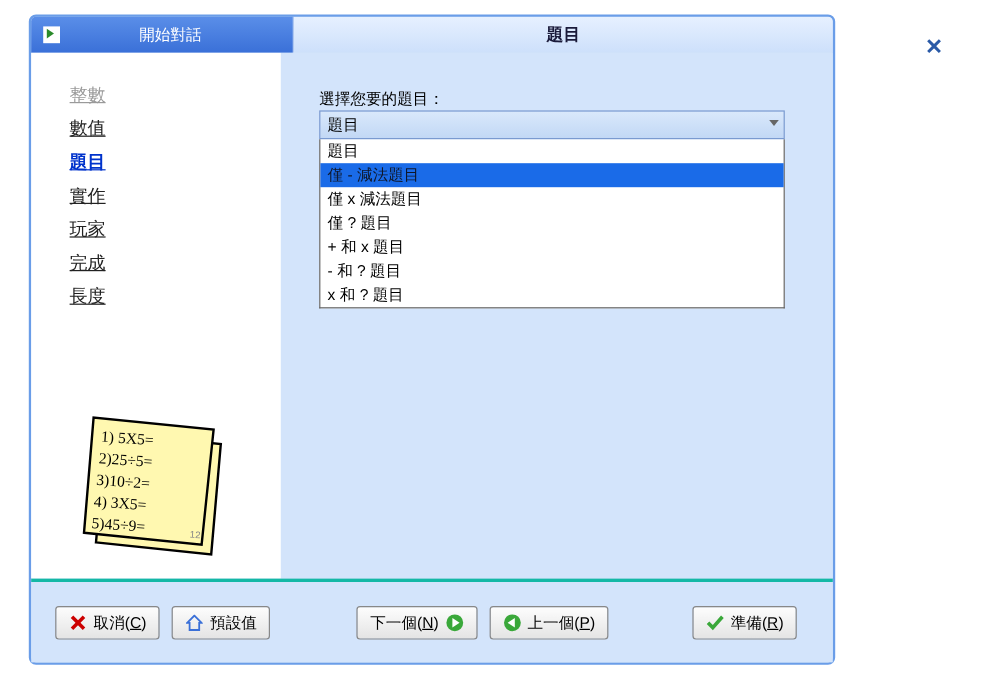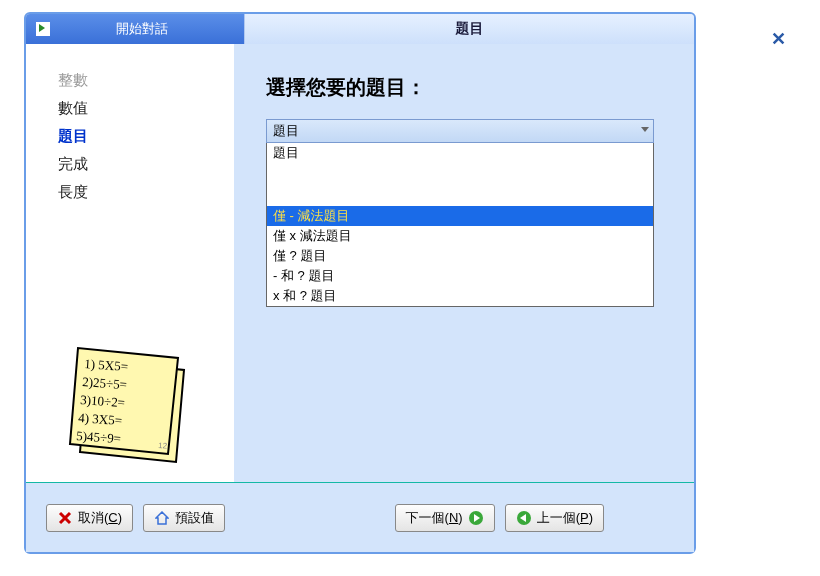--- a/index.html
+++ b/index.html
@@ -82,39 +82,39 @@
   width: 218px;
   background: #fff;
   padding: 22px 0 0 32px;
   position: relative;
 }
 .sidebar-item {
   font-size: 15px;
   line-height: 28px;
   color: #222;
   cursor: pointer;
+  text-decoration: underline;
 }
 .sidebar-item.disabled { color: #9a9a9a; cursor: default; }
 .sidebar-item.active { color: #0033cc; font-weight: bold; }
 .notepad {
   position: absolute;
   left: 26px;
   bottom: 6px;
   width: 160px;
   height: 150px;
 }
 .main {
   flex: 1;
   background: #d3e4fb;
   padding: 30px 40px 0 32px;
 }
 .prompt {
-  font-size: 20px;
-  font-weight: bold;
-  margin-bottom: 18px;
+  font-size: 13px;
+  font-weight: normal;
 }
 .select-box {
   width: 388px;
   height: 24px;
   border: 1px solid #7a9ad0;
   background: linear-gradient(#d9e8fb, #c2d8f5);
   position: relative;
   display: flex;
   align-items: center;
   padding-left: 6px;
@@ -137,26 +137,25 @@
   border-top: none;
 }
 .dropdown-item {
   font-size: 13px;
   line-height: 20px;
   padding: 0 6px;
   cursor: pointer;
 }
 .dropdown-item.hl {
   background: #1a6be8;
-  color: #fde047;
-  margin-top: 43px;
+  color: #0f172a;
 }
 .footer {
   height: 70px;
-  border-top: 1px solid #14b8a6;
+  border-top: 3px solid #14b8a6;
   background: #d3e4fb;
   display: flex;
   align-items: center;
   padding: 0 20px;
 }
 .btn {
   height: 28px;
   border: 1px solid #888;
   background: linear-gradient(#fdfdfd, #e4e4e4);
   border-radius: 3px;
@@ -194,20 +193,22 @@
     </div>
     <div class="header-right">題目</div>
   </div>
 
   <div class="body">
     <div class="sidebar">
       <div id="sidebar-items">
           <div class="sidebar-item disabled">整數</div>
           <div class="sidebar-item">數值</div>
           <div class="sidebar-item active">題目</div>
+          <div class="sidebar-item">實作</div>
+          <div class="sidebar-item">玩家</div>
           <div class="sidebar-item">完成</div>
           <div class="sidebar-item">長度</div>
         </div>
       <div class="notepad">
         <svg width="160" height="150" viewBox="0 0 160 150">
           <polygon points="28,126 124,136 132,44 36,34" fill="#fff8b0" stroke="#000" stroke-width="2"></polygon>
           <polygon points="18,118 116,128 126,32 26,22" fill="#fff8b0" stroke="#000" stroke-width="2"></polygon>
           <text x="32" y="42" font-size="13" font-family="Comic Sans MS, cursive" transform="rotate(4 32 42)">1) 5X5=</text>
           <text x="30" y="60" font-size="13" font-family="Comic Sans MS, cursive" transform="rotate(4 30 60)">2)25÷5=</text>
           <text x="28" y="78" font-size="13" font-family="Comic Sans MS, cursive" transform="rotate(4 28 78)">3)10÷2=</text>
@@ -222,20 +223,21 @@
       <div class="prompt">選擇您要的題目：</div>
       <div class="select-box">
         <span>題目</span>
         <span class="chev"></span>
       </div>
       <div class="dropdown" id="dropdown">
           <div class="dropdown-item">題目</div>
           <div class="dropdown-item hl">僅 - 減法題目</div>
           <div class="dropdown-item">僅 x 減法題目</div>
           <div class="dropdown-item">僅 ? 題目</div>
+          <div class="dropdown-item">+ 和 x 題目</div>
           <div class="dropdown-item">- 和 ? 題目</div>
           <div class="dropdown-item">x 和 ? 題目</div>
         </div>
     </div>
   </div>
 
   <div class="footer">
     <div class="btn">
       <span class="ic ic-cancel">
         <svg width="14" height="14">
@@ -266,15 +268,23 @@
     <div class="btn">
       <span class="ic ic-prev">
         <svg width="16" height="16">
             <circle cx="8" cy="8" r="7" fill="#3aa83a"></circle>
             <polygon points="10,4 4,8 10,12" fill="#fff"></polygon>
           </svg>
       </span>
       <span><span>上一個(</span><span class="underline">P</span><span>)</span></span>
     </div>
     <div class="spacer-sm"></div>
+    <div class="btn">
+      <span class="ic ic-ready">
+        <svg width="16" height="16">
+            <polyline points="2,8 6,12 14,3" fill="none" stroke="#3aa83a" stroke-width="3"></polyline>
+          </svg>
+      </span>
+      <span><span>準備(</span><span class="underline">R</span><span>)</span></span>
+    </div>
   </div>
 
 </div>
 
 </body></html>

